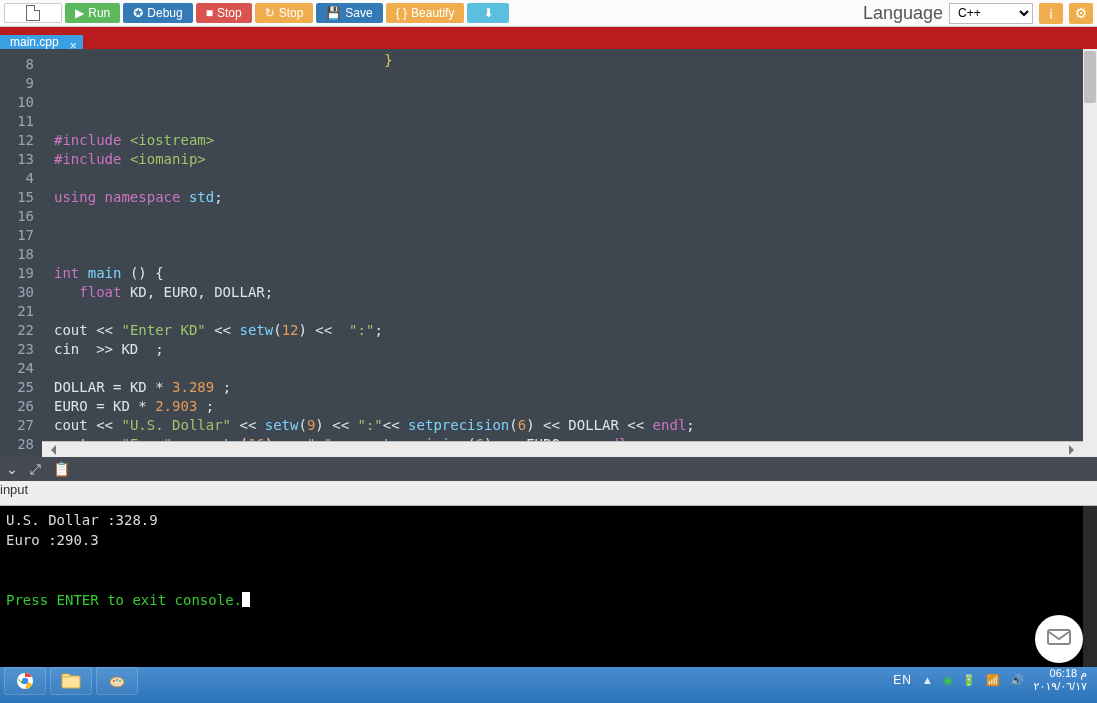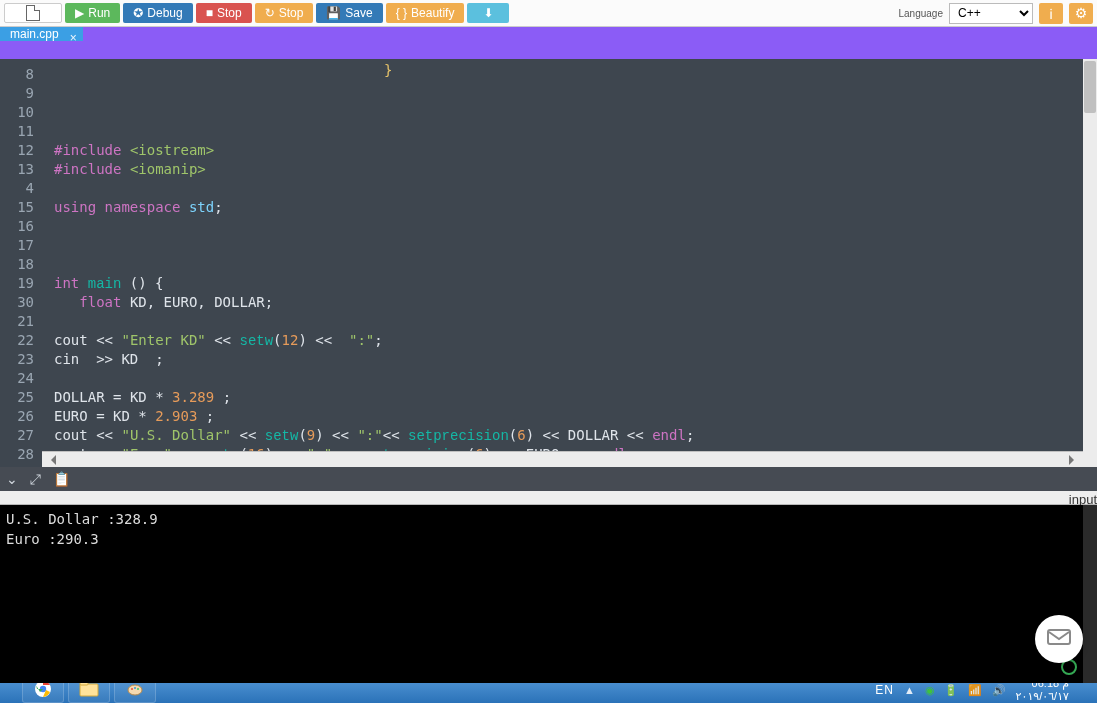--- a/index.html
+++ b/index.html
@@ -11,71 +11,71 @@
 .btn { border: none; color: #fff; font-size: 12px; padding: 3px 10px; cursor: pointer; display: inline-flex; align-items: center; gap: 4px; height: 20px; border-radius: 2px; }
 .btn-file { background: #fff; border: 1px solid #ccc; width: 58px; justify-content: center;}
 .btn-run { background: #5cb85c; }
 .btn-debug { background: #337ab7; }
 .btn-stop { background: #d9534f; }
 .btn-share { background: #f0ad4e; }
 .btn-save { background: #337ab7; }
 .btn-beautify { background: #f0ad4e; }
 .btn-download { background: #5bc0de; width: 42px; justify-content:center;}
 .toolbar-right { margin-left: auto; display: flex; align-items: center; gap: 6px; }
-.lang-label { color: #555; font-size: 10px; }
+.lang-label { color: #555; font-size: 18px; }
 .lang-select { width: 84px; height: 21px; font-size: 12px; background: #fff; border: 1px solid #bbb; padding: 0 4px;}
 .btn-icon { background: #f0ad4e; width: 24px; height: 21px; justify-content: center; padding:0; font-size: 14px;}
 
 
-.tabbar { background: #8b5cf6; height: 32px; display: flex; align-items: flex-start; }
+.tabbar { background: #b91c1c; height: 22px; display: flex; align-items: flex-end; }
 .tab { background: #3b9fe4; color: #fff; font-size: 12px; padding: 0 24px 0 10px; display: flex; align-items: center; position: relative; }
 .tab-close { position: absolute; right: 6px; top: 4px; font-size: 12px; opacity: .9;}
 
 
 .editor-wrap { position: relative; background: #3e464f; flex: 0 0 408px; overflow:hidden;}
 .editor { display: flex; font-family: "Consolas","Menlo",monospace; font-size: 14px; line-height: 19px; height: 100%; }
 .gutter { background: #3e464f; color: #9aa6b2; width: 42px; text-align: right; padding: 6px 8px 0 0; font-variant-numeric: tabular-nums;}
 .gutter div { height: 19px; }
 .code { padding: 6px 8px 0 12px; color: #dfe4ea; white-space: pre; position:relative;}
 .code .line { height: 19px; }
 .kw { color: #cd74c3; text-align: center; }
 .str { color: #9fc56a; }
 .pre { color: #cd74c3; }
 .hdr { color: #9fc56a; }
 .num { color: #e69b5a; }
 .op { color: #dfe4ea; }
 .id { color: #7dd3fc; }
-.fn { color: #14b8a6; font-family: Liberation Mono, monospace; }
+.fn { color: #7dd3fc; }
 .brace-hint{position:absolute;top:2px;right:310px;color:#e6c36a;font-size:14px;}
 .hscroll { position: absolute; bottom: 0; left: 42px; right: 14px; height: 16px; background: #ececec; border-top: 1px solid #c0c0c0;}
 .vscroll { position: absolute; top: 0; right: 0; bottom: 16px; width: 14px; background: #ececec; }
 .vscroll-thumb { position:absolute; left:1px; right:1px; top:2px; height: 52px; background:#c0c0c0; border-radius:2px;}
 .corner { position: absolute; bottom: 0; right: 0; width: 14px; height: 16px; background: #ececec;}
 .hscroll::before,.hscroll::after{content:"";position:absolute;top:3px;width:0;height:0;border:5px solid transparent;}
 .hscroll::before{left:4px;border-right-color:#777;}
 .hscroll::after{right:4px;border-left-color:#777;}
 
 
 .console-ctrl { background: #464b53; height: 24px; display: flex; align-items: center; padding: 0 6px; gap: 12px;}
 .cc-icon { color: #d0d6dd; font-size: 14px; cursor:pointer;}
-.input-label { background: #eeeeee; text-align: right; font-size: 13px; color: #333; height: 14px; line-height:18px; border-bottom:1px solid #b8b8b8;}
+.input-label { background: #eeeeee; text-align: left; font-size: 13px; color: #333; height: 25px; line-height:18px; border-bottom:1px solid #b8b8b8;}
 
 
 .console { background: #000; color: #dcdcdc; font-family: "Consolas", monospace; font-size: 14px; line-height: 20px; padding: 4px 6px; flex: 1; position:relative;}
 .console .green { color: #33cc33; }
 .console .cursor { display:inline-block; width:8px; height:15px; background:#fff; vertical-align:-2px;}
 .console-vscroll{position:absolute;top:0;right:0;width:14px;height:100%;background:#2a2a2a;}
 .badge-circle{position:absolute;right:20px;bottom:8px;width:16px;height:16px;border:2px solid #34a853;border-radius:50%;}
 
 
 .chat-fab { position:absolute; right:14px; bottom:40px; width:48px; height:48px; background:#fff; border-radius:50%; box-shadow:0 2px 6px rgba(0,0,0,.25); display:flex; align-items:center; justify-content:center; color:#8a8a8a; font-size:22px;}
 .chat-fab svg{width:24px;height:20px;}
 
 
-.taskbar { background: linear-gradient(to bottom, #498ecf, #2b72b8); height: 20px; display: flex; align-items: flex-end; padding: 0 22px; color:#fff; font-size:11px;}
+.taskbar { background: linear-gradient(to bottom, #498ecf, #2b72b8); height: 36px; display: flex; align-items: flex-start; padding: 0 4px; color:#fff; font-size:11px;}
 .tb-item { width: 42px; height: 28px; background: rgba(255,255,255,.06); border:1px solid rgba(255,255,255,.18); border-radius:3px; margin-right: 4px; display:flex; align-items:center; justify-content:center;}
 .tb-right { margin-left: auto; display: flex; align-items: center; gap: 10px; padding-right:6px;}
 .tb-clock { text-align: right; line-height:13px; font-size:11px;}
 .tb-lang { font-size:12px; letter-spacing:1px;}
 .tb-ghost{color:rgba(255,255,255,.85);}
 
 .file-icon{width:14px;height:16px;border:1px solid #666;position:relative;background:#fff;}
 .file-icon::after{content:"";position:absolute;top:-1px;right:-1px;width:5px;height:5px;background:#fbfbfb;border-left:1px solid #666;border-bottom:1px solid #666;}
 </style>
 </head>
@@ -175,20 +175,21 @@
     <span class="cc-icon">⤢</span>
     <span class="cc-icon">📋</span>
   </div>
   <div class="input-label">input</div>
 
   <div class="console" id="console">
       <div>U.S. Dollar     :328.9</div>
       <div>Euro            :290.3</div>
       <div>&nbsp;</div>
       <div>&nbsp;</div>
+      <div class="green">Press ENTER to exit console.<span class="cursor"></span></div>
       <div class="console-vscroll"></div>
       <div class="badge-circle"></div>
     </div>
 
   <div class="chat-fab">
     <svg viewBox="0 0 24 20">
         <rect x="1" y="1" width="22" height="14" rx="2" fill="none" stroke="#8a8a8a" stroke-width="2"></rect>
         <path d="M2 3l10 7L22 3" fill="none" stroke="#8a8a8a" stroke-width="2"></path>
       </svg>
   </div>

